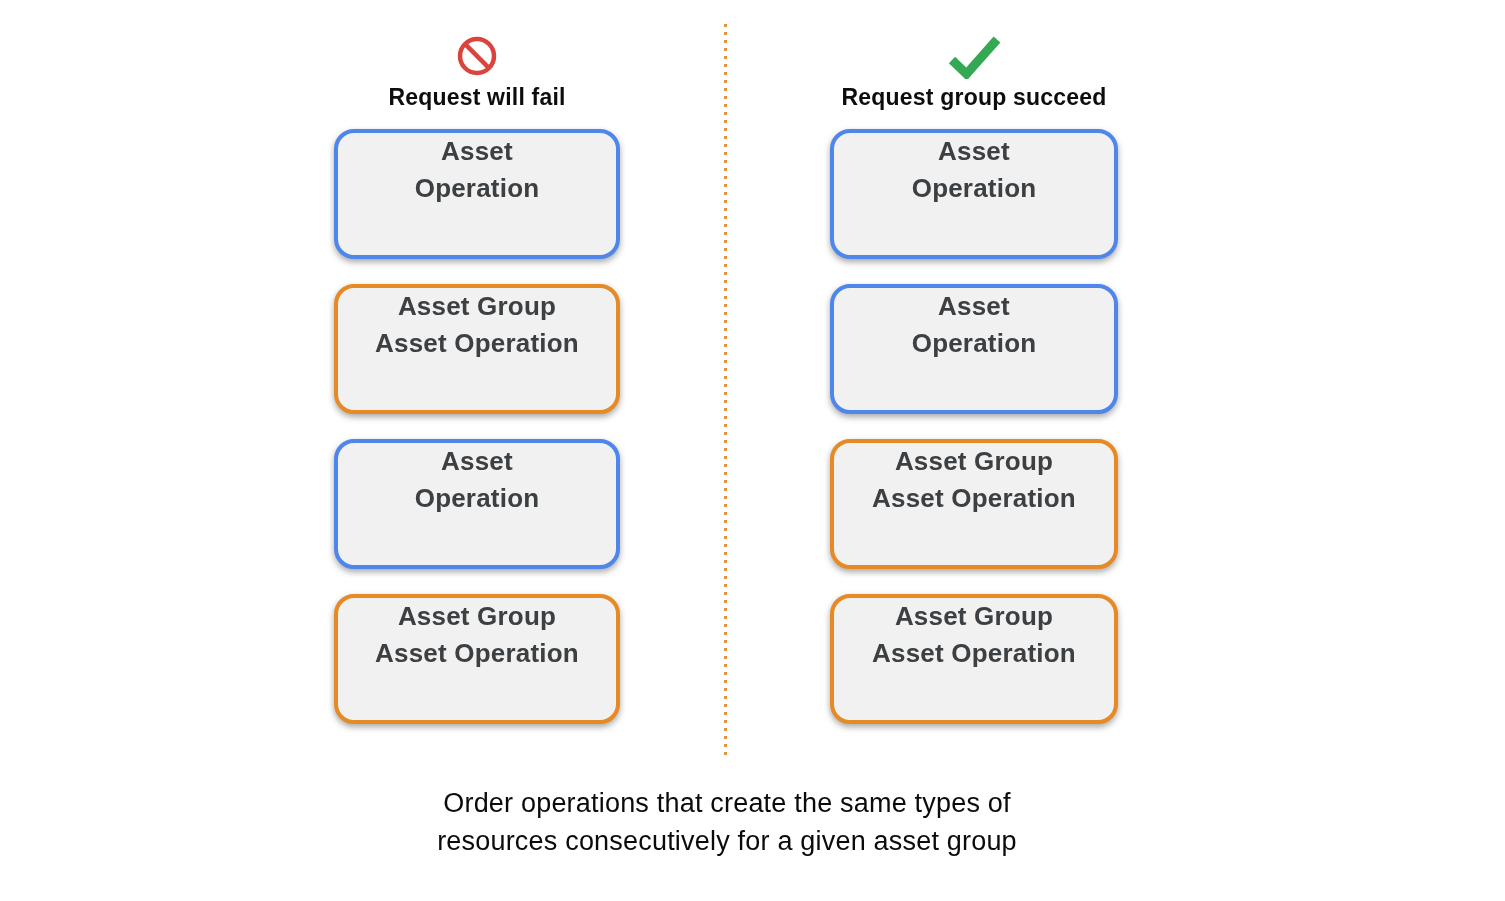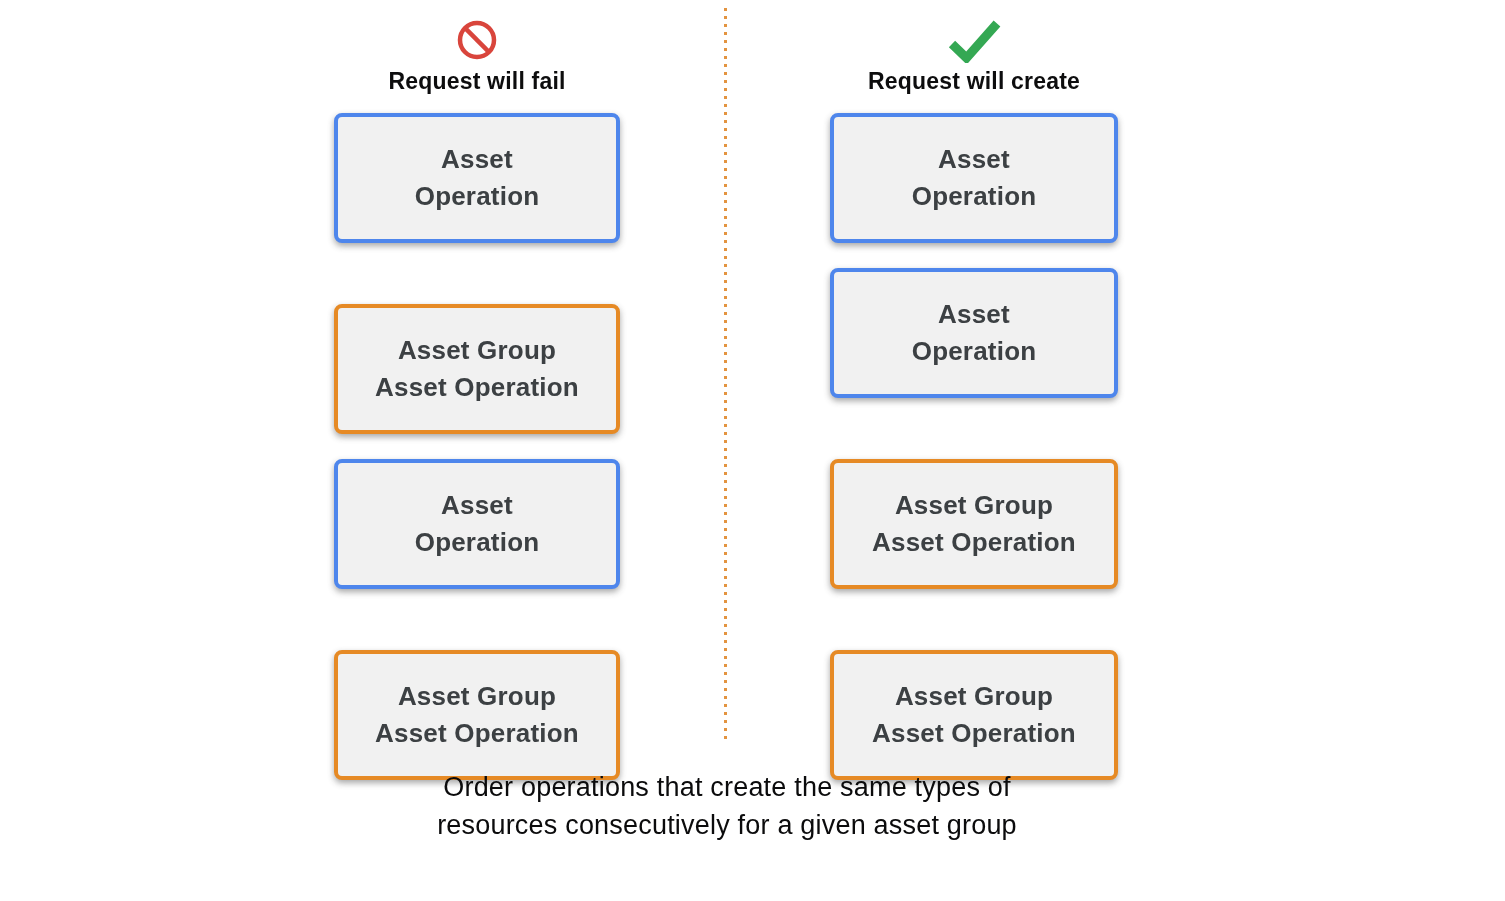--- a/index.html
+++ b/index.html
@@ -5,21 +5,21 @@
   * { margin: 0; padding: 0; box-sizing: border-box; }
   html, body { background: #ffffff; }
   body {
     font-family: "Liberation Sans", "DejaVu Sans", sans-serif;
     width: 1505px; height: 901px;
     position: relative;
     overflow: hidden;
   }
   .canvas {
     position: absolute;
-    left: 0; top: 0;
+    left: 0; top: 16px;
     width: 1505px; height: 819px;
     background: #ffffff;
   }
   .column {
     position: absolute;
     top: 14px;
     display: flex;
     flex-direction: column;
     align-items: stretch;
   }
@@ -37,31 +37,30 @@
     font-size: 23px;
     font-weight: bold;
     color: #0d0d0e;
     line-height: 30px;
     margin-bottom: 17px;
     letter-spacing: 0.2px;
   }
   .box {
     height: 130px;
     margin-bottom: 25px;
-    border-radius: 8px;
+    border-radius: 20px;
     background: var(--box-fill, #f1f1f1);
     border: 4px solid #888;
     display: flex;
-    align-items: center;
     justify-content: center;
     box-shadow: 0 3px 6px rgba(60, 60, 60, 0.45);
   }
   .box:last-child { margin-bottom: 0; }
   .box-blue   { border-color: var(--asset-border, #4e86ec); }
-  .box-orange { border-color: var(--asset-group-border, #e68a25); margin-top: 36px; }
+  .box-orange { border-color: var(--asset-group-border, #e68a25); }
   .box-label {
     white-space: pre-line;
     text-align: center;
     font-size: 26px;
     font-weight: bold;
     line-height: 37px;
     color: var(--box-text, #3c4043);
     letter-spacing: 0.2px;
   }
   .divider {
@@ -126,21 +125,21 @@
   </div>
 
   <div class="divider"></div>
 
   <div class="column column-succeed">
     <div class="col-icon-wrap">
       <svg class="icon-svg" width="58" height="46" viewBox="0 0 58 46" aria-hidden="true">
         <path d="M7 27 L21.5 41 L52 6.5" fill="none" stroke="var(--succeed-icon, #34a853)" stroke-width="9" stroke-linecap="butt" stroke-linejoin="miter"></path>
       </svg>
     </div>
-    <div class="col-title">Request will create</div>
+    <div class="col-title">Request group succeed</div>
 
     <div class="box box-blue">
       <span class="box-label">Asset
 Operation</span>
     </div>
     <div class="box box-blue">
       <span class="box-label">Asset
 Operation</span>
     </div>
     <div class="box box-orange">

